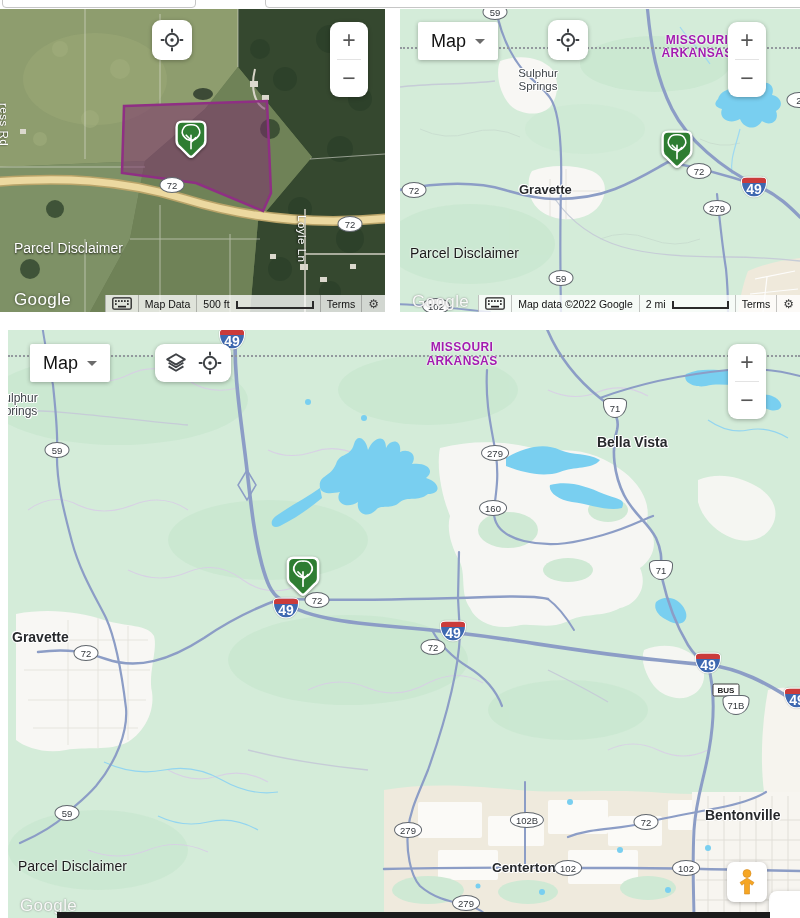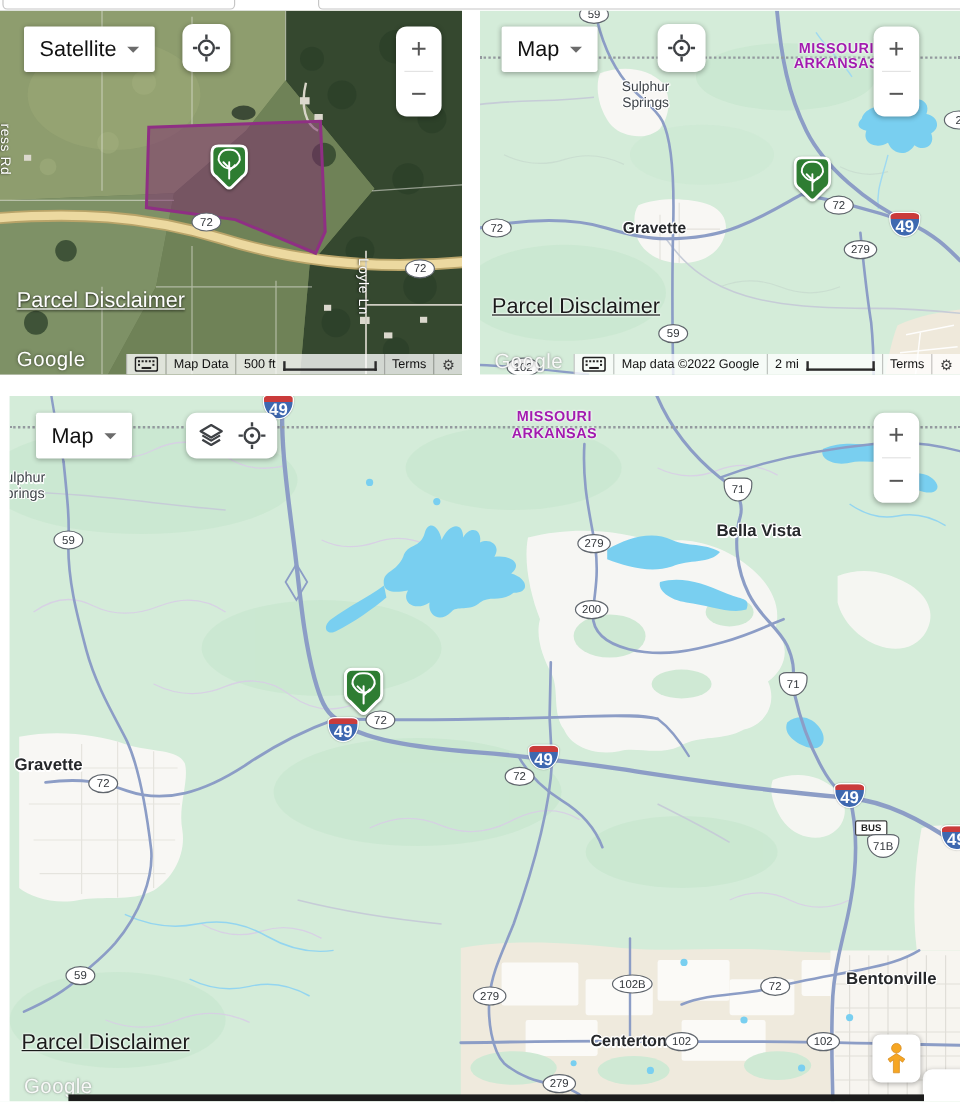--- a/index.html
+++ b/index.html
@@ -44,21 +44,21 @@
 
   .dots{position:absolute;left:0;right:0;border-top:2px dotted #93999e;z-index:2}
   .statelbl{position:absolute;text-align:center;font-size:12px;font-weight:bold;color:#a21caf;
             letter-spacing:.4px;z-index:3;text-shadow:0 0 2px #fff,0 0 2px #fff;white-space:nowrap}
   .town{position:absolute;color:#26282b;z-index:5;white-space:nowrap;
         text-shadow:0 1px 0 #fff,0 -1px 0 #fff,1px 0 0 #fff,-1px 0 0 #fff,1px 1px 0 #fff,-1px -1px 0 #fff}
   .t-lg{font-size:14px;font-weight:bold}
   .t-md{font-size:13px;font-weight:bold}
   .t-sm{font-size:11.5px;line-height:12.5px;text-align:center;color:#3f4449;font-weight:normal}
 
-  .pdisc{position:absolute;font-size:18px;text-decoration:underline;z-index:12;cursor:pointer;white-space:nowrap}
+  .pdisc{position:absolute;font-size:14px;z-index:12;cursor:pointer;white-space:nowrap}
   .pd-dark{color:#1a1a1a;text-shadow:0 0 2px #fff,0 0 2px #fff}
   .pd-light{color:#fff;text-shadow:0 1px 2px rgba(0,0,0,.85)}
   .glogo{position:absolute;font-size:17px;font-weight:500;letter-spacing:.4px;z-index:12;cursor:pointer}
   .g-sat{color:#fff;text-shadow:0 0 3px rgba(0,0,0,.55)}
   .g-ghost{color:rgba(255,255,255,.92);text-shadow:0 0 2px rgba(110,110,110,.85)}
 
   .botbar{position:absolute;right:0;bottom:0;display:flex;align-items:stretch;z-index:14;font-size:10.5px;color:#111}
   .bseg{background:rgba(255,255,255,.78);display:flex;align-items:center;padding:0 6px;height:17px;
         border-left:1px solid rgba(0,0,0,.22)}
   .scalebar{height:6px;border-left:2px solid #2b2b2b;border-right:2px solid #2b2b2b;
@@ -180,24 +180,20 @@
     <span class="sh oval" style="left:172px;top:176px">72</span>
     <span class="sh oval" style="left:350px;top:215px">72</span>
 
     <svg class="marker" style="left:175px;top:111px" width="32" height="40" viewBox="0 0 40 50">
         <use href="#treepin"></use>
       </svg>
 
     <span class="vlabel" style="left:296px;top:206px">Loyle Ln</span>
     <span class="vlabel" style="left:-2px;top:94px">ress Rd</span>
 
-    <div class="mt-btn" style="left:20px;top:13px">
-      <span>Satellite</span>
-      <span class="arr"></span>
-    </div>
     <div class="sq-btn" style="left:152px;top:11px">
       <svg width="24" height="24" viewBox="0 0 24 24">
           <use href="#xhair"></use>
         </svg>
     </div>
     <div class="zoomctl" style="left:330px;top:13px">
       <div class="zbtn">+</div>
       <div class="zdiv"></div>
       <div class="zbtn">−</div>
     </div>
@@ -452,21 +448,21 @@
       <div>Sulphur</div>
       <div>Springs</div>
     </div>
     <div class="town t-lg" style="left:4px;top:299px">Gravette</div>
     <div class="town t-lg" style="left:589px;top:104px">Bella Vista</div>
     <div class="town t-md" style="left:484px;top:530px;font-size:13.5px">Centerton</div>
     <div class="town t-lg" style="left:697px;top:477px">Bentonville</div>
 
     <span class="sh oval" style="left:49px;top:120px">59</span>
     <span class="sh oval" style="left:487px;top:123px">279</span>
-    <span class="sh oval" style="left:485px;top:178px">200</span>
+    <span class="sh oval" style="left:485px;top:178px">160</span>
     <span class="sh oval" style="left:309px;top:270px">72</span>
     <span class="sh oval" style="left:425px;top:317px">72</span>
     <span class="sh oval" style="left:78px;top:323px">72</span>
     <span class="sh oval" style="left:59px;top:483px">59</span>
     <span class="sh oval" style="left:400px;top:500px">279</span>
     <span class="sh oval" style="left:458px;top:573px">279</span>
     <span class="sh oval" style="left:519px;top:490px">102B</span>
     <span class="sh oval" style="left:560px;top:538px">102</span>
     <span class="sh oval" style="left:678px;top:538px">102</span>
     <span class="sh oval" style="left:638px;top:492px">72</span>

